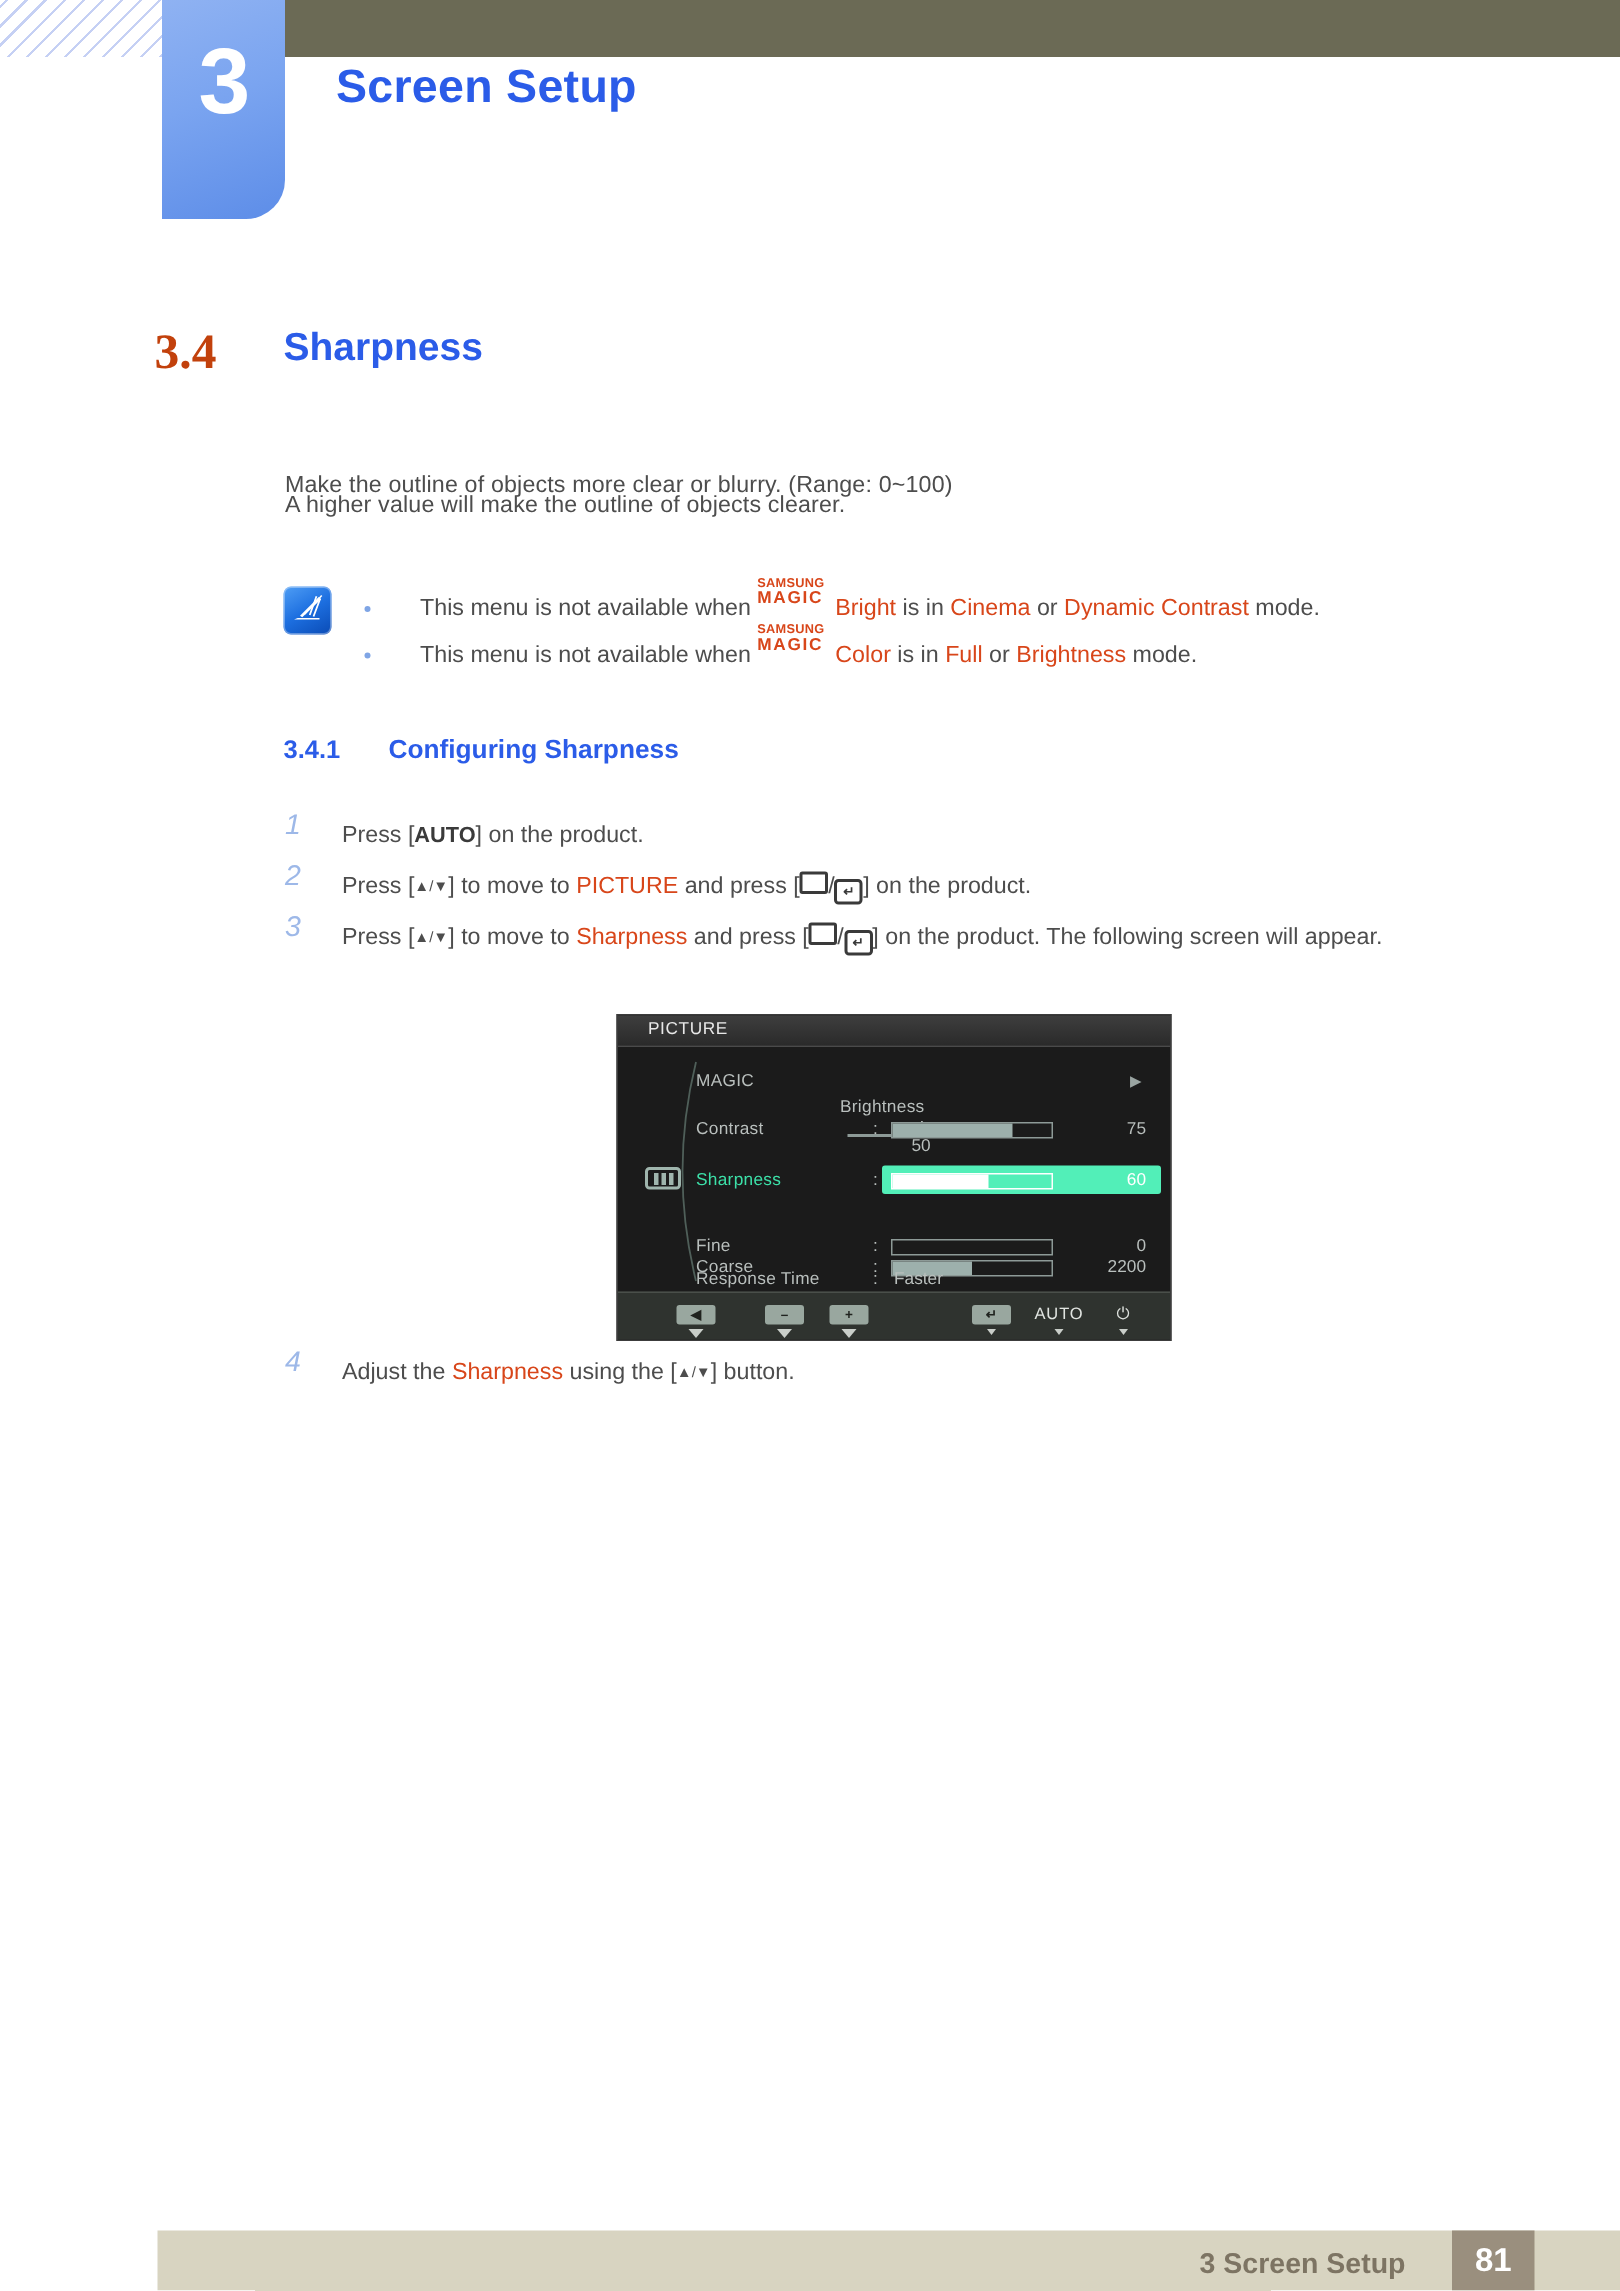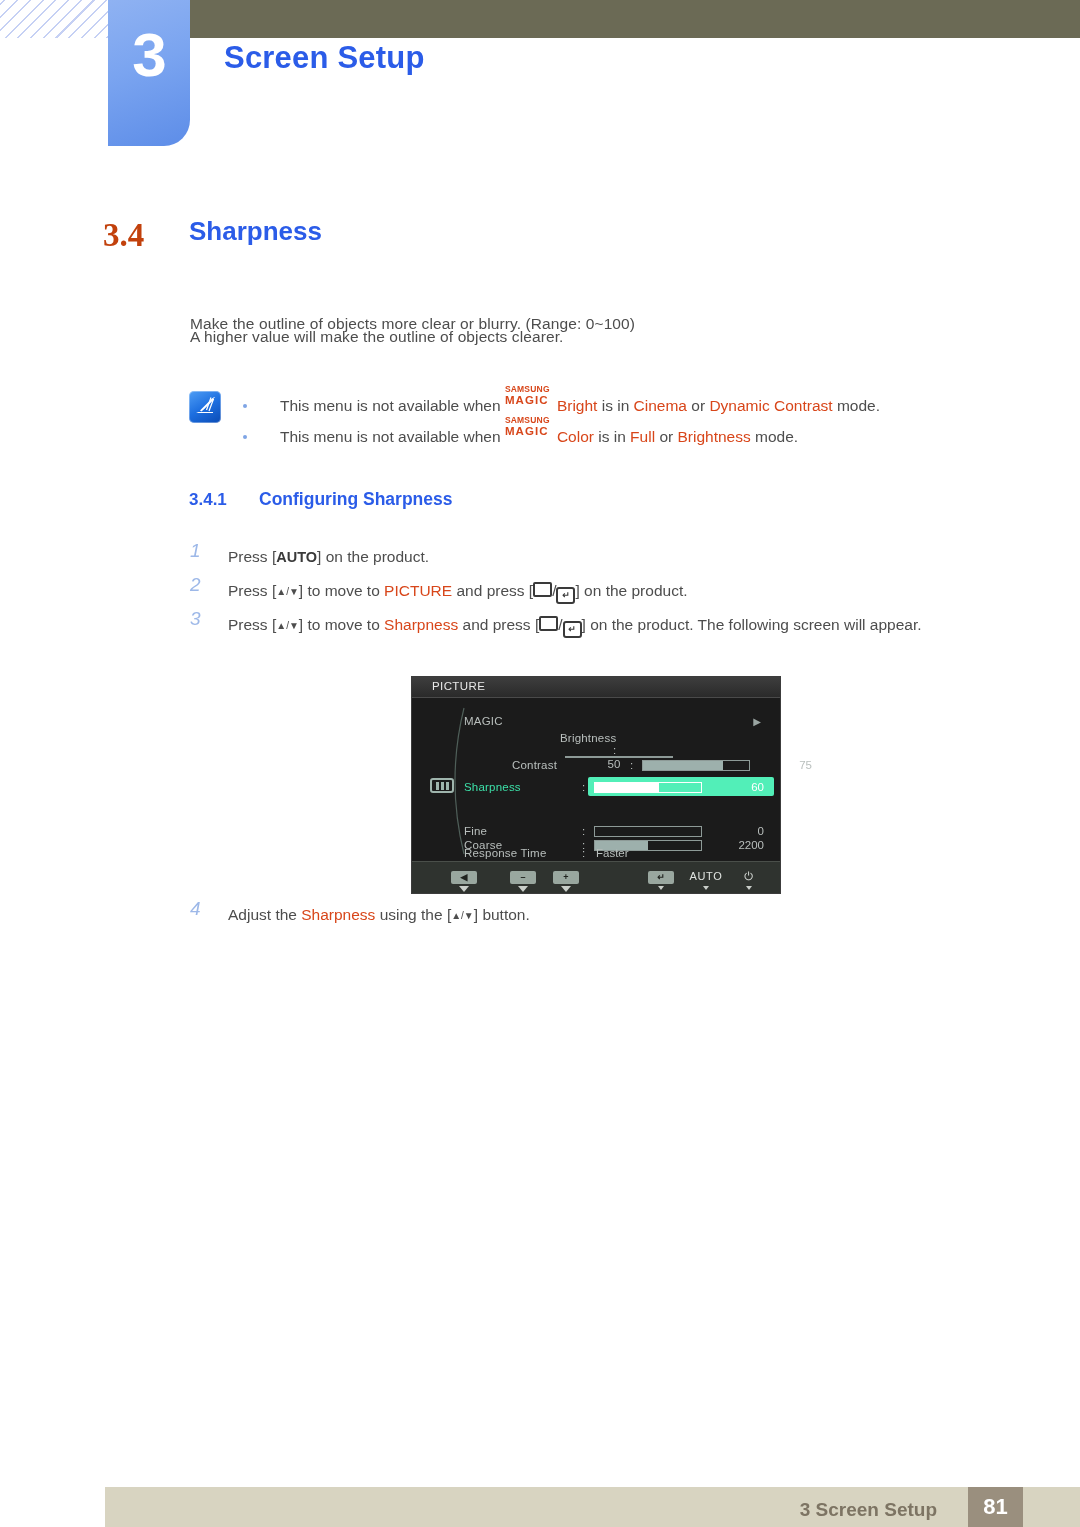--- a/index.html
+++ b/index.html
@@ -489,21 +489,21 @@
 
     <div class="osd-row" style="top:34px;flex-direction:column;">
       <span class="osd-label">Brightness</span>
       <span class="osd-colon">:</span>
       <span class="osd-bar">
           <span class="fill" style="width:50%;"></span>
         </span>
       <span class="osd-val">50</span>
     </div>
 
-    <div class="osd-row" style="top:56px;margin-left:48px;">
+    <div class="osd-row" style="top:44px;">
       <span class="osd-label">Contrast</span>
       <span class="osd-colon">:</span>
       <span class="osd-bar">
           <span class="fill" style="width:75%;"></span>
         </span>
       <span class="osd-val">75</span>
     </div>
 
     <div class="osd-sel-band" style="top:79px;"></div>
     <div class="osd-row sel" style="top:78px;">

